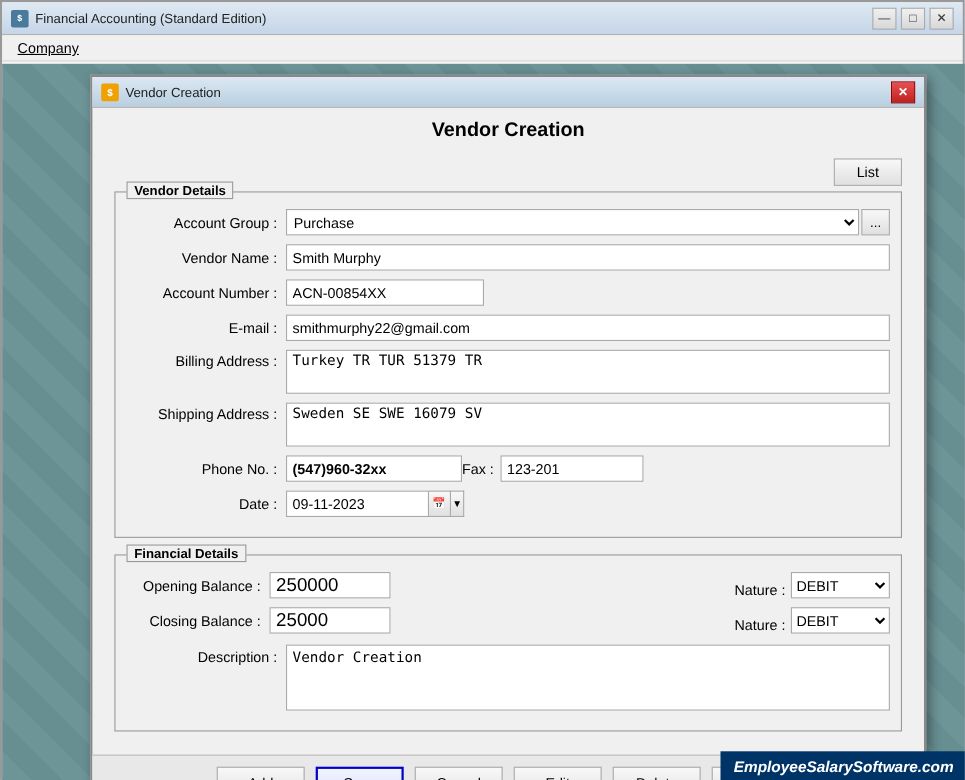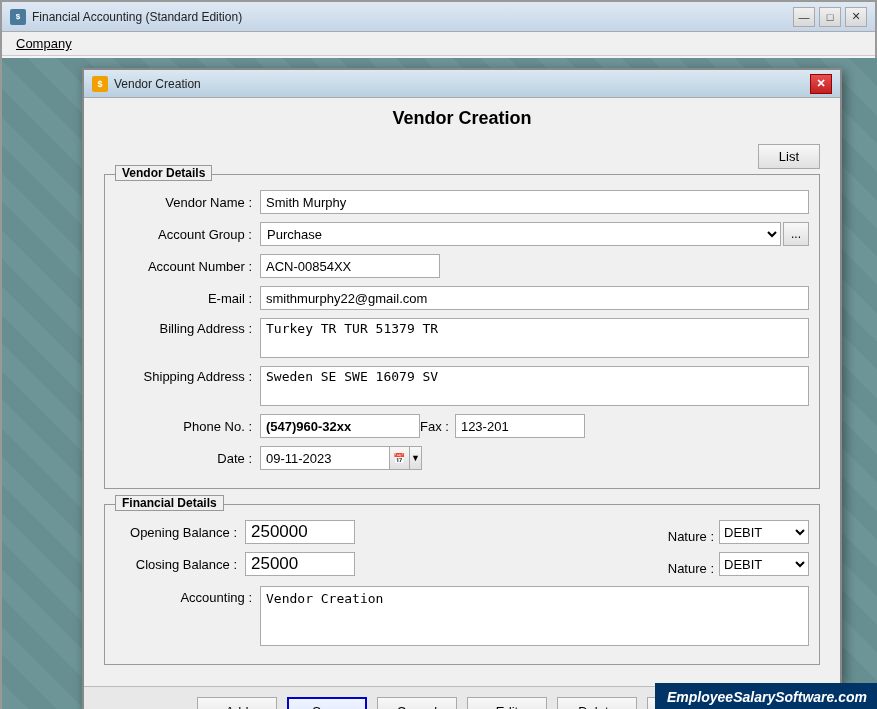--- a/index.html
+++ b/index.html
@@ -459,35 +459,35 @@
         <div class="form-title">Vendor Creation</div>
 
         <div class="list-btn-container">
           <button class="list-btn">List</button>
         </div>
 
         <div class="section-box">
           <div class="section-label">Vendor Details</div>
 
           <div class="form-row">
-            <span class="form-label">Vendor Name :</span>
-            <input class="form-input" type="text" value="Smith Murphy" style="">
-          </div>
-
-          <div class="form-row">
             <span class="form-label">Account Group :</span>
             <div class="select-with-btn">
               <select class="form-select">
                 <option>Purchase</option>
               </select>
               <button class="dots-btn">...</button>
             </div>
           </div>
 
           <div class="form-row">
+            <span class="form-label">Vendor Name :</span>
+            <input class="form-input" type="text" value="Smith Murphy" style="">
+          </div>
+
+          <div class="form-row">
             <span class="form-label">Account Number :</span>
             <input class="form-input" type="text" value="ACN-00854XX" style="max-width: 180px; flex: 0 0 auto;">
           </div>
 
           <div class="form-row">
             <span class="form-label">E-mail :</span>
             <input class="form-input" type="text" value="smithmurphy22@gmail.com" style="">
           </div>
 
           <div class="form-row" style="align-items:flex-start;">
@@ -544,21 +544,21 @@
             <div class="fin-right">
               <span class="nature-label">Nature :</span>
               <select class="nature-select">
                 <option>DEBIT</option>
                 <option>CREDIT</option>
               </select>
             </div>
           </div>
 
           <div class="form-row" style="align-items:flex-start; margin-top:10px;">
-            <span class="form-label" style="padding-top:4px;">Accounting :</span>
+            <span class="form-label" style="padding-top:4px;">Description :</span>
             <textarea class="desc-textarea" style="">Vendor Creation</textarea>
           </div>
         </div>
 
       </div>
 
       <div class="bottom-bar">
         <button class="action-btn">
           <span class="underline-char">A</span><span>dd</span>
         </button>

